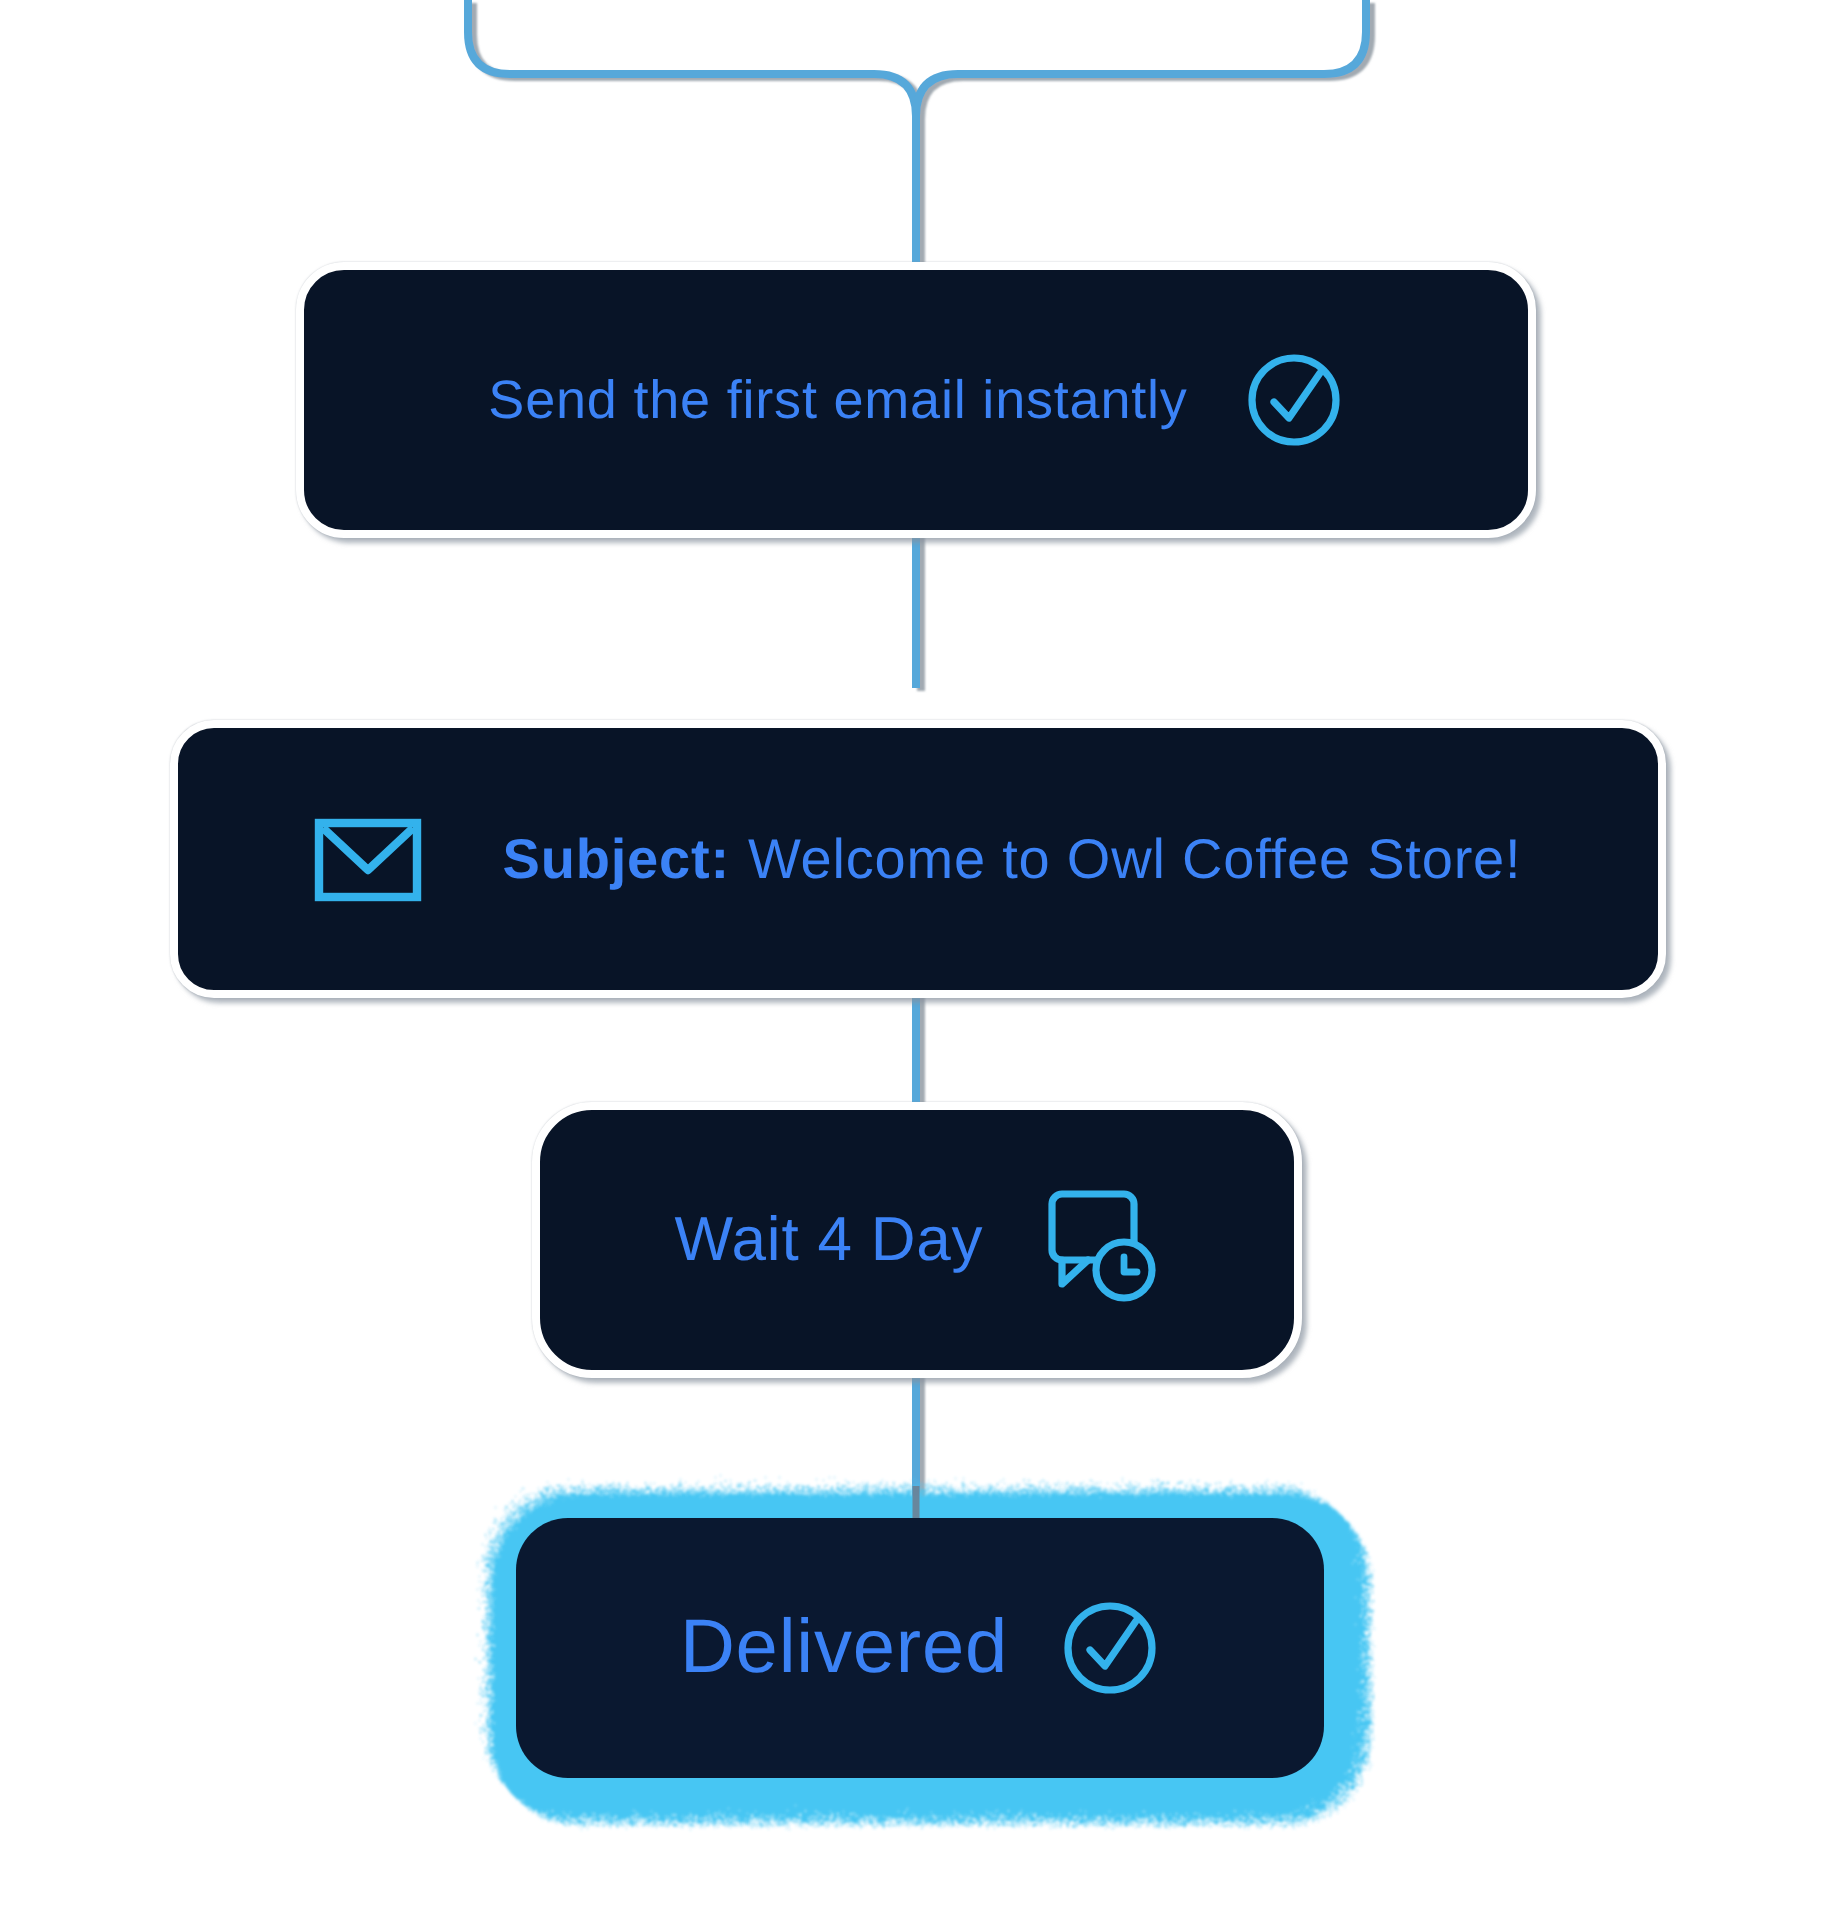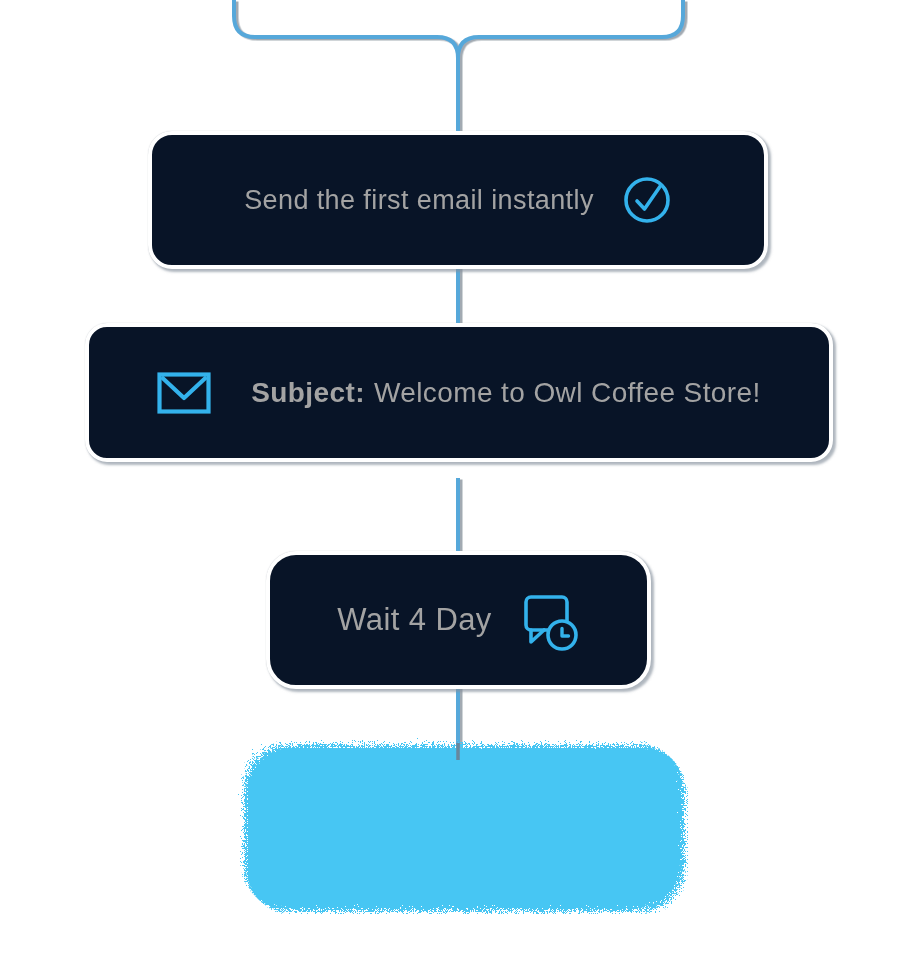--- a/index.html
+++ b/index.html
@@ -17,29 +17,29 @@
     position:absolute;left:0;top:0;width:918px;height:954px;
     z-index:0;
   }
   .node{
     position:absolute;
     box-sizing:border-box;
     background:#081427;
     border:4px solid #ffffff;
     border-radius:24px;
     box-shadow:0 0 1px rgba(140,150,160,.55), 2.5px 2.5px 2.5px rgba(134,144,156,.65);
-    color:#a3a3a3;
+    color:#3b82f6;
     display:flex;
     align-items:center;
     justify-content:center;
     z-index:2;
   }
   .node .label{white-space:nowrap;letter-spacing:.4px;}
   .node-send{left:148px;top:131px;width:620px;height:138px;font-size:27px;gap:28px;}
-  .node-subject{left:85px;top:323px;width:748px;height:139px;font-size:28px;gap:40px;border-radius:22px;}
+  .node-subject{left:85px;top:360px;width:748px;height:139px;font-size:28px;gap:40px;border-radius:22px;}
   .node-subject .label-bold{font-weight:700;margin-right:9px;}
   .node-wait{left:266px;top:551px;width:385px;height:138px;font-size:31px;gap:26px;border-radius:30px;}
   .node-delivered{
     left:258px;top:759px;width:404px;height:130px;
     font-size:38px;gap:26px;border:none;border-radius:26px;
     box-shadow:none;background:#0A1830;letter-spacing:.6px;
   }
   .icon{flex:0 0 auto;display:block;}
 </style>
 </head>
@@ -93,14 +93,21 @@
   <div class="node node-wait">
     <span class="label">Wait 4 Day</span>
     <svg class="icon" width="62" height="62" viewBox="0 0 62 62">
       <path d="M13,41 L13,53 L26,41" fill="none" stroke="#33B2EC" stroke-width="3.6" stroke-linecap="round" stroke-linejoin="round"></path>
       <rect x="8" y="8" width="41" height="33" rx="5" fill="none" stroke="#33B2EC" stroke-width="3.6"></rect>
       <circle cx="44" cy="46" r="14" fill="#081427" stroke="#33B2EC" stroke-width="3.6"></circle>
       <path d="M44,39.5 L44,47 L50.5,47" fill="none" stroke="#33B2EC" stroke-width="3.4" stroke-linecap="round" stroke-linejoin="round"></path>
     </svg>
   </div>
 
+  <div class="node node-delivered">
+    <span class="label">Delivered</span>
+    <svg class="icon" width="50" height="50" viewBox="0 0 50 50">
+      <circle cx="25" cy="25" r="21" fill="none" stroke="#33B2EC" stroke-width="3.6"></circle>
+      <path d="M15,26 L22.5,34 L38,11.5" fill="none" stroke="#33B2EC" stroke-width="3.6" stroke-linecap="round" stroke-linejoin="round"></path>
+    </svg>
+  </div>
 
 </div>
 
 </body></html>

